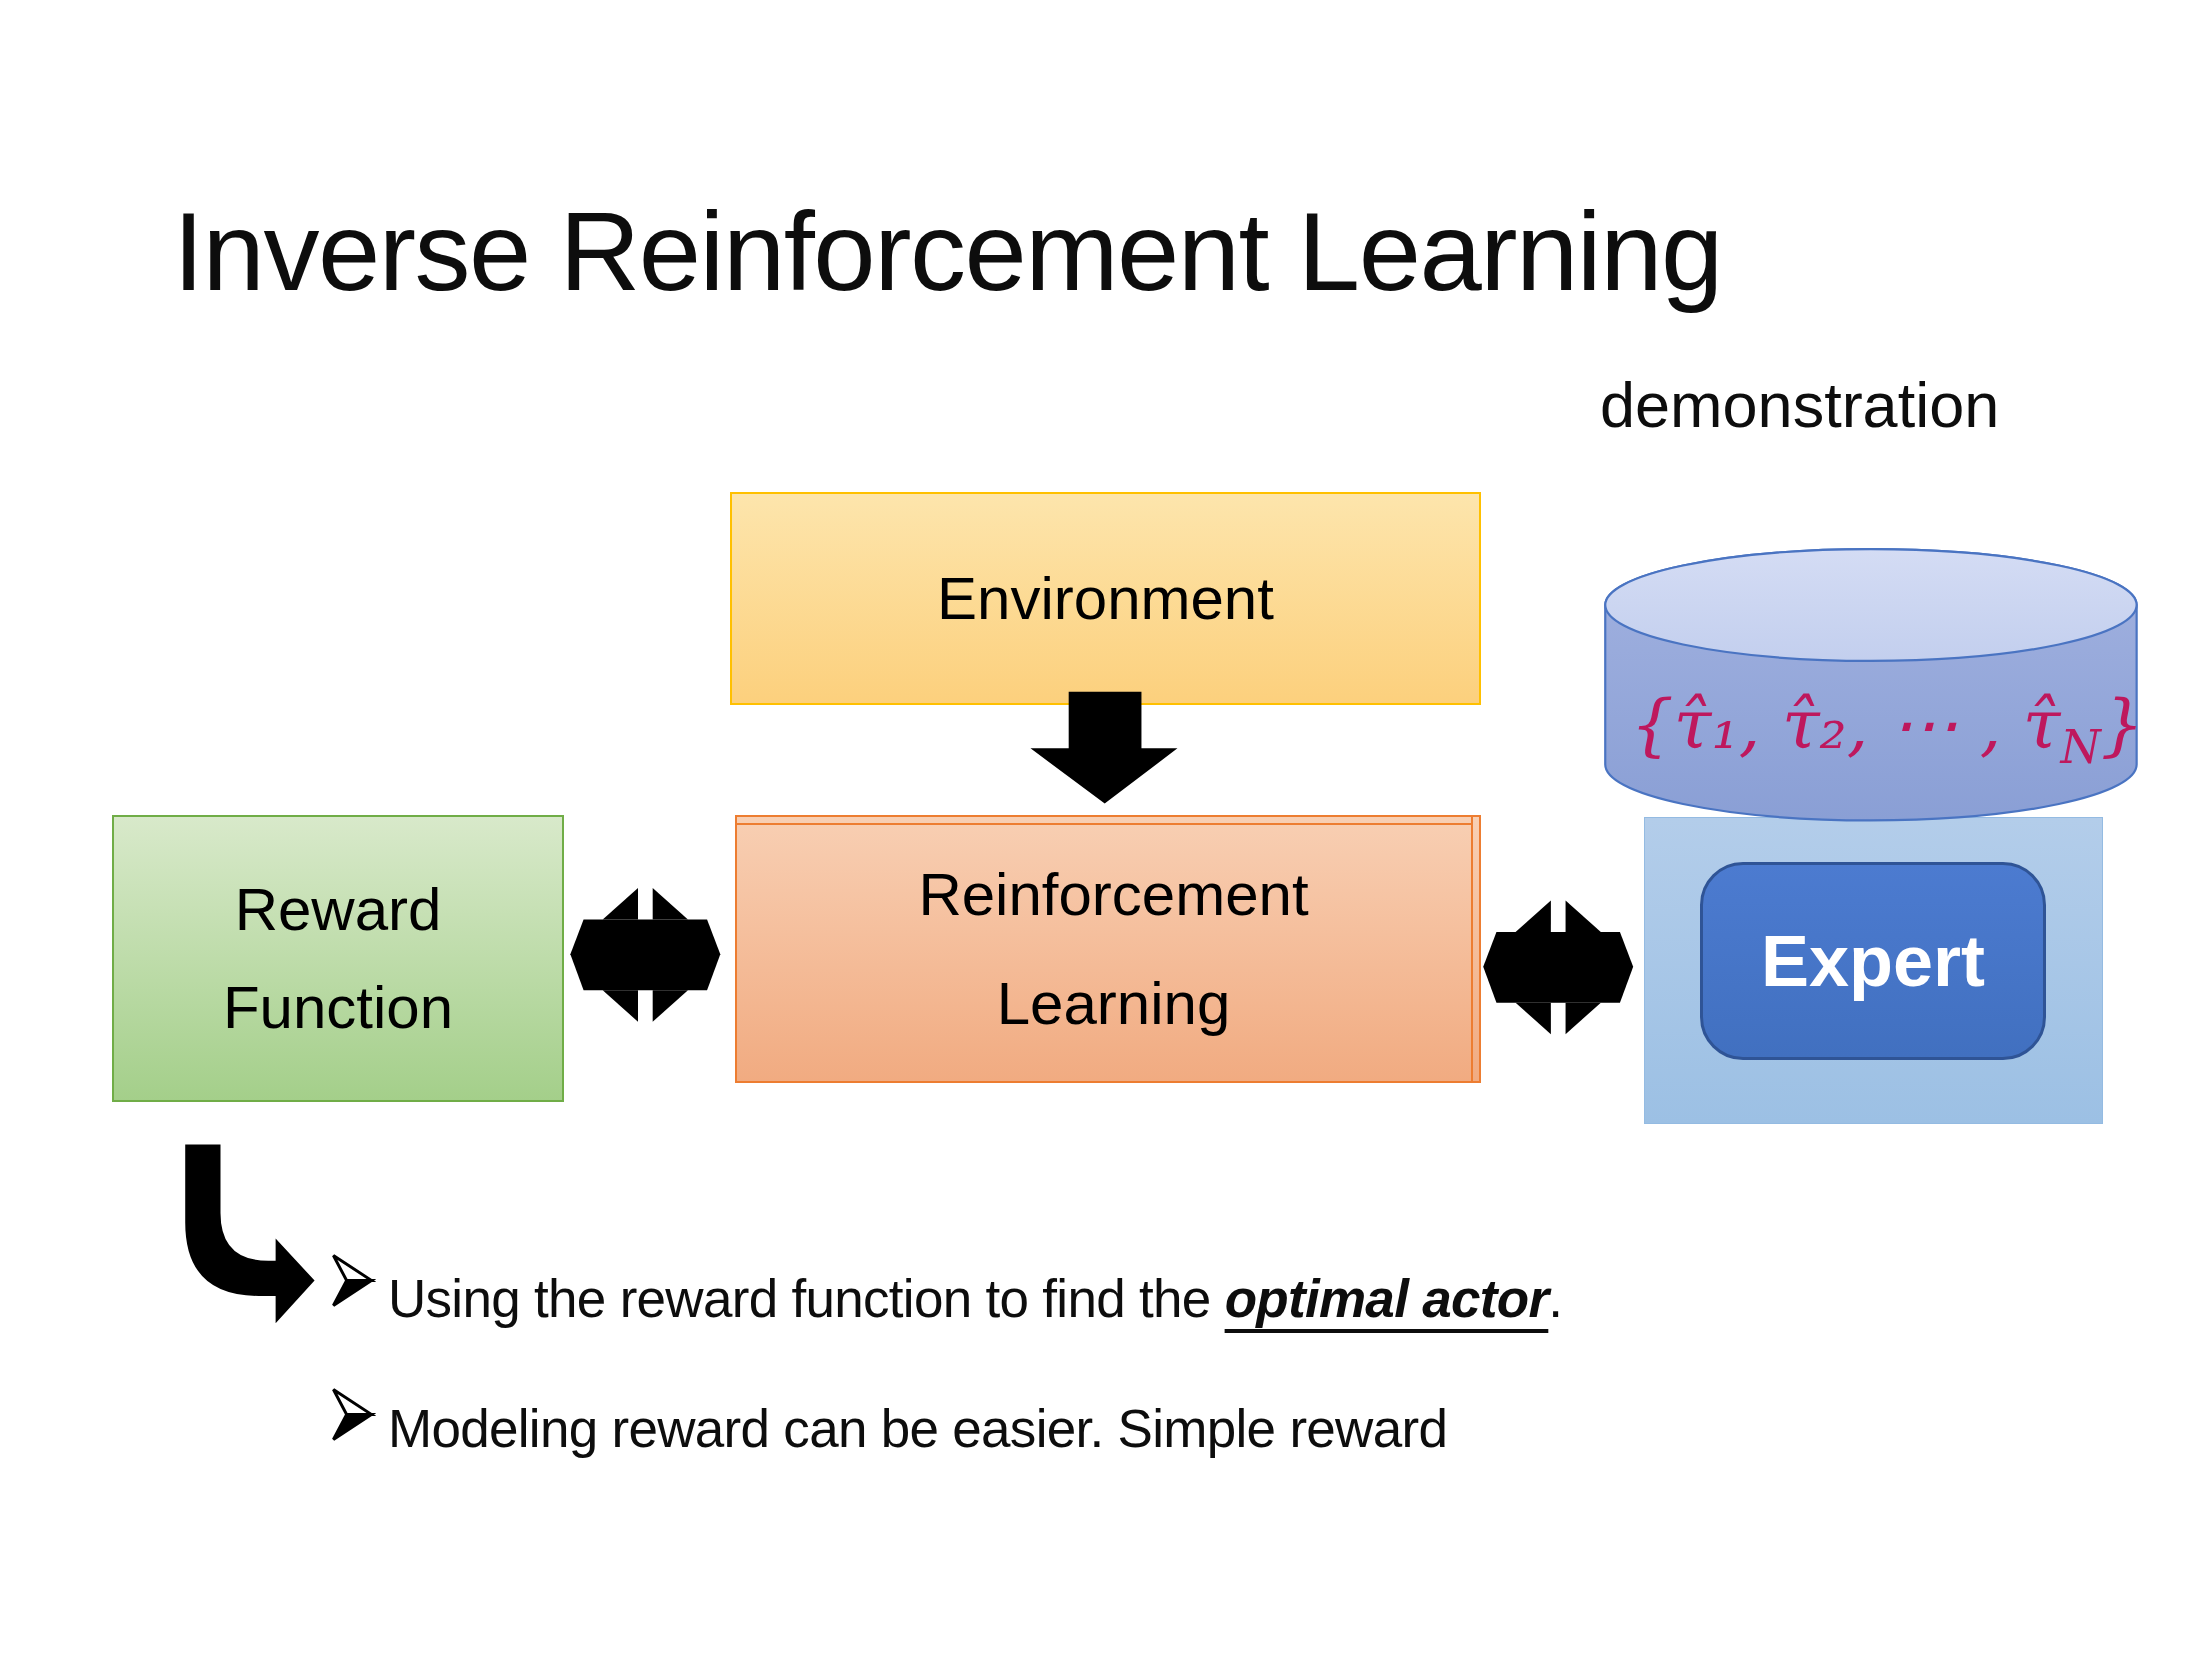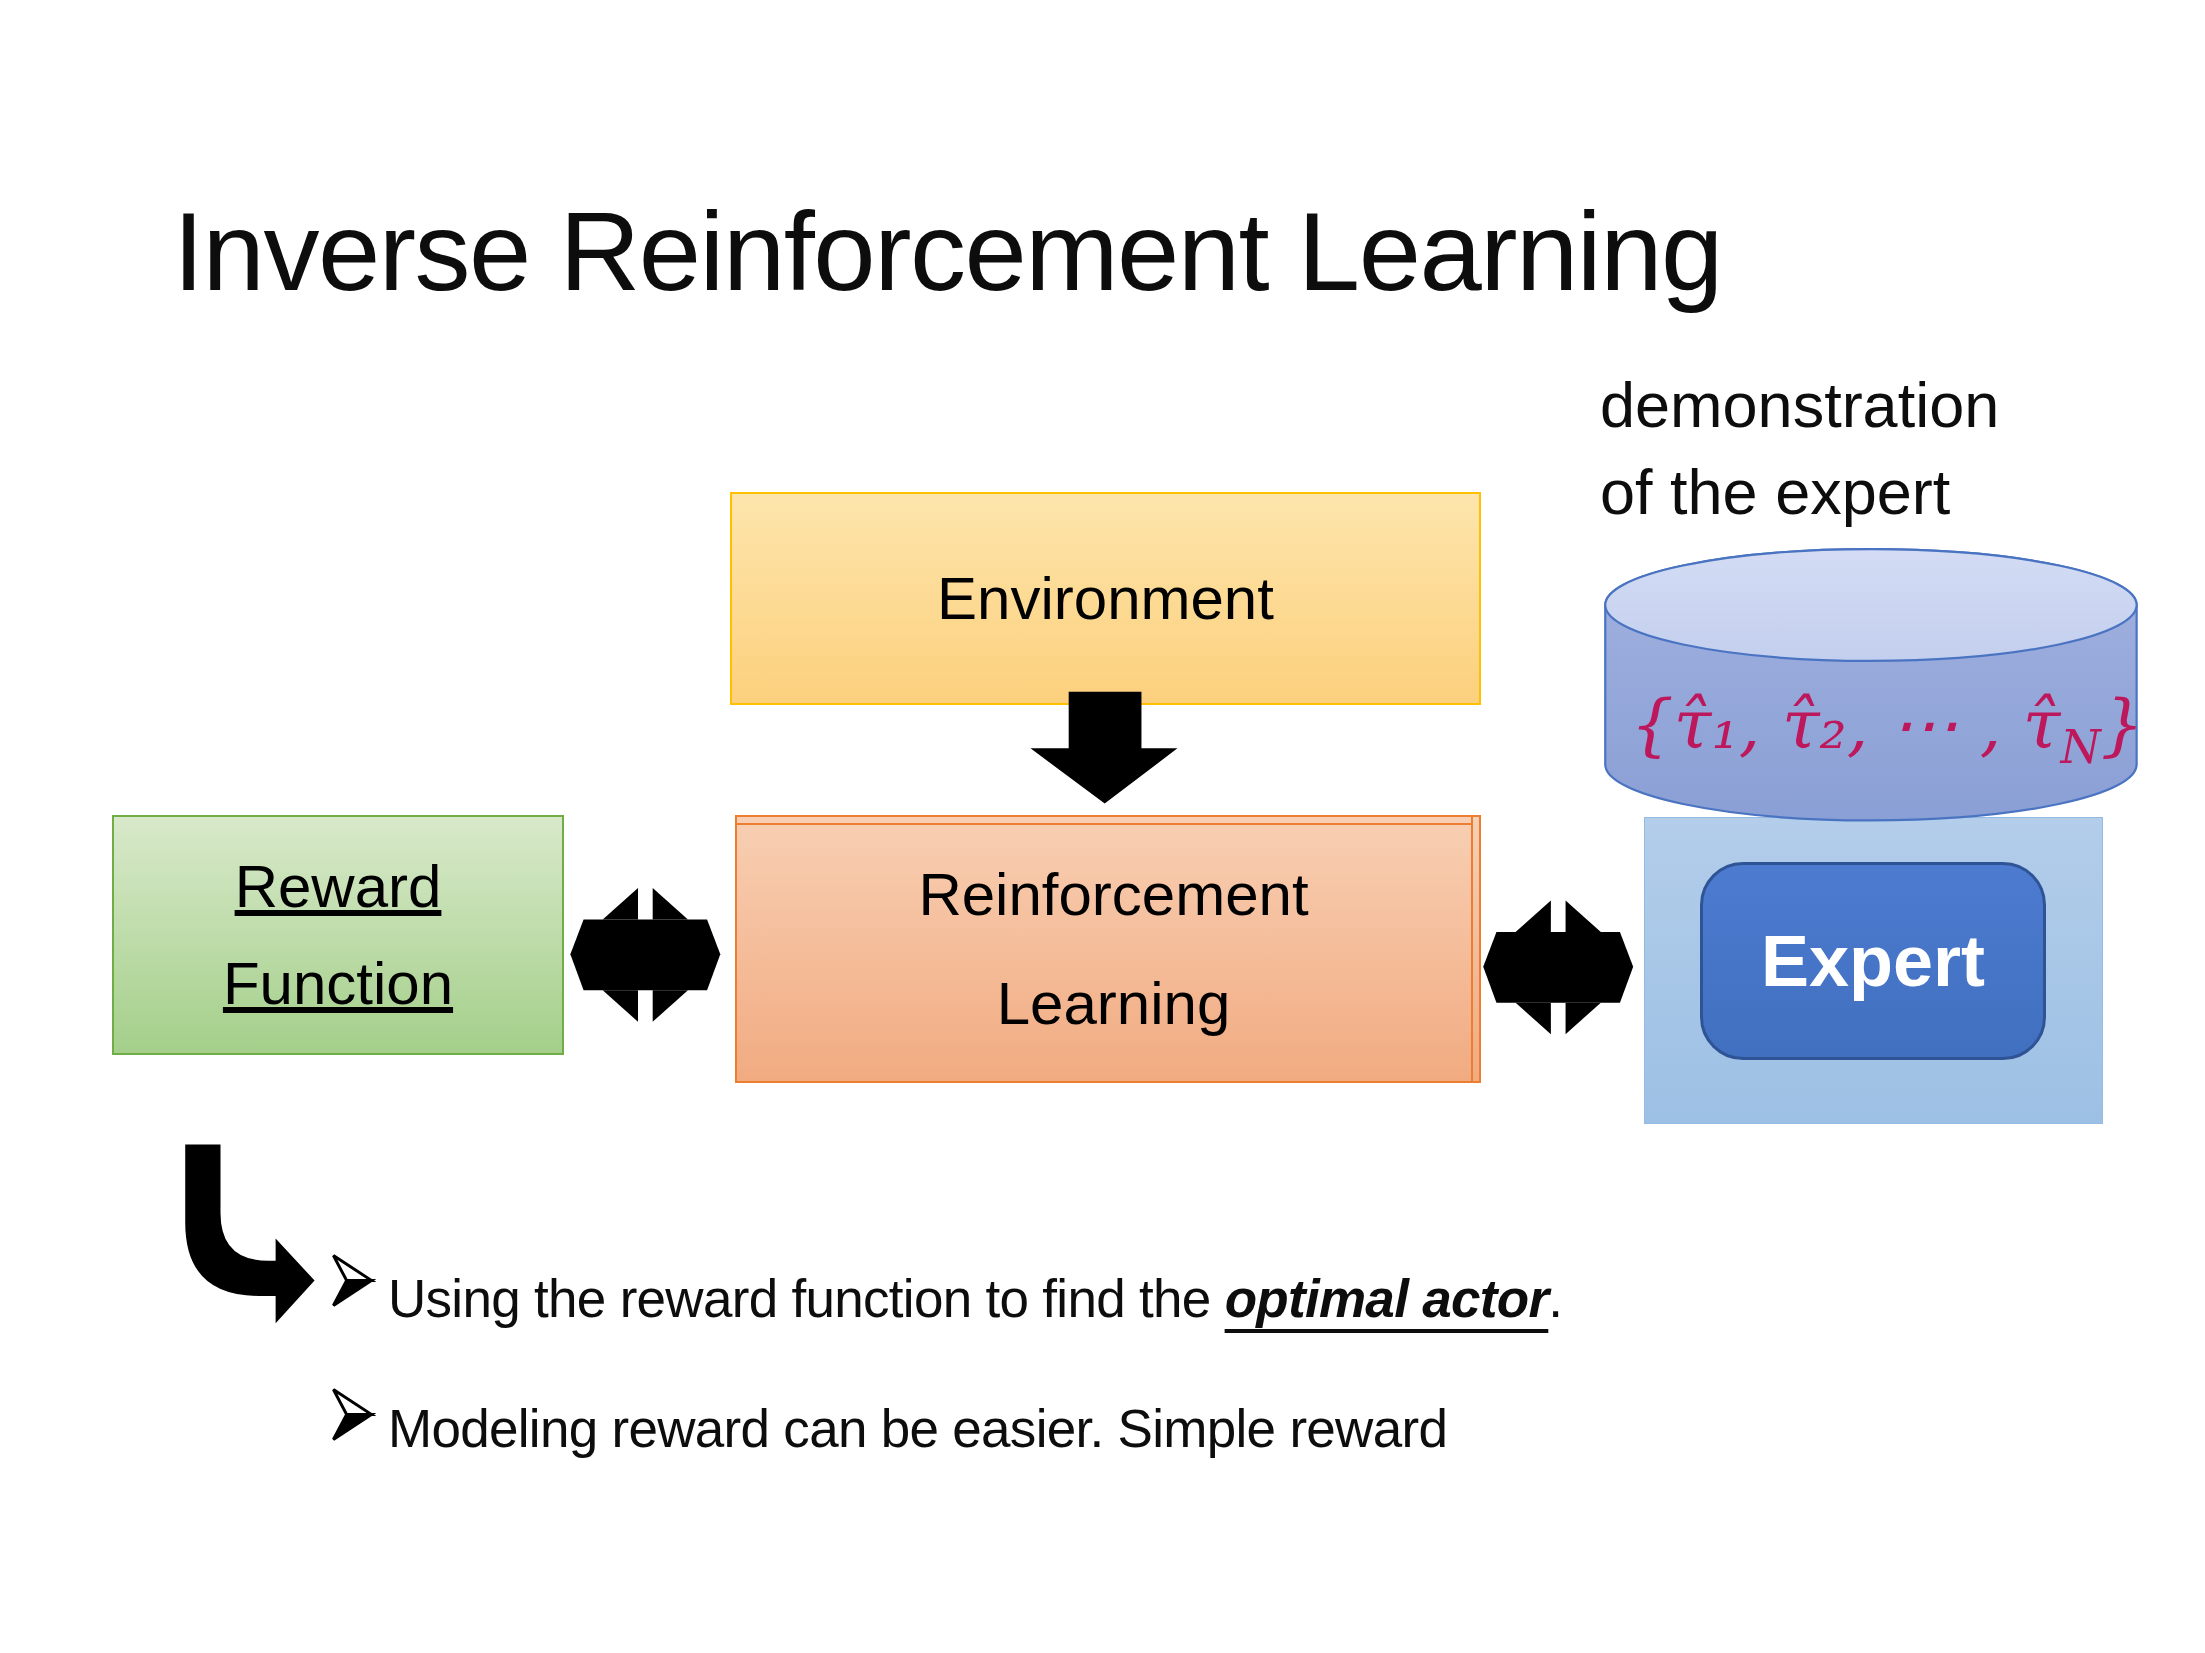--- a/index.html
+++ b/index.html
@@ -17,23 +17,23 @@
   .box{
     box-sizing:border-box;display:flex;flex-direction:column;align-items:center;justify-content:center;
     text-align:center;font-size:60px;line-height:1.6;color:#000;z-index:2;margin-top:12px;
   }
   .env-box{
     left:730px;top:480px;width:751px;height:213px;
     background:linear-gradient(180deg,#fde5ac 0%,#fcd07d 100%);
     border:2.9px solid #ffc000;
   }
   .rf-box{
-    left:112px;top:803px;width:452px;height:240px;
+    left:112px;top:803px;width:452px;height:287px;
     background:linear-gradient(180deg,#d8e9ca 0%,#a4cf8a 100%);
-    border:2.9px solid #70ad47;line-height:1.62;text-decoration:underline;
+    border:2.9px solid #70ad47;line-height:1.62;
   }
   .rl-box{
     left:735px;top:803px;width:746px;height:268px;
     background:linear-gradient(180deg,#f8cfb3 0%,#f1ab81 100%);
     border:2.9px solid #ed7d31;line-height:1.82;padding-left:11px;
   }
   .rl-line-top{left:0;right:5.9px;top:5.9px;height:0;border-top:2.2px solid #ed7d31;}
   .rl-line-right{top:0;bottom:0;right:5.9px;width:0;border-left:2.2px solid #ed7d31;}
   .expert-panel{
     left:1644px;top:817px;width:459px;height:307px;box-sizing:border-box;
@@ -66,21 +66,20 @@
 </style>
 </head>
 <body>
 
 <div class="slide">
 
   <div class="abs page-title">Inverse Reinforcement Learning</div>
 
   <div class="abs demo-label">
     <span class="line">demonstration</span>
-    <span class="line">of the expert</span>
   </div>
 
   <div class="abs box env-box">
     <span>Environment</span>
   </div>
 
   <div class="abs box rf-box">
     <span class="line">Reward</span>
     <span class="line">Function</span>
   </div>

